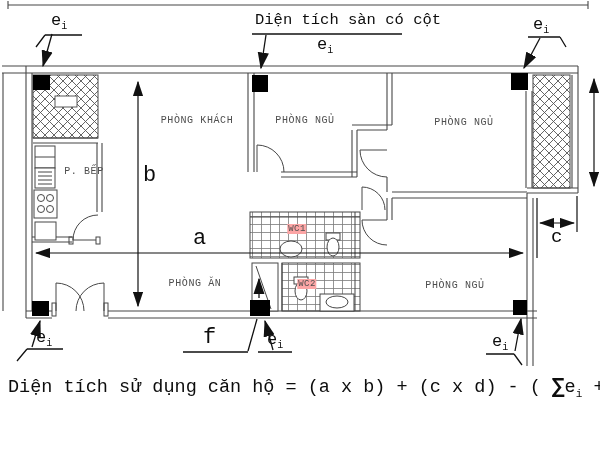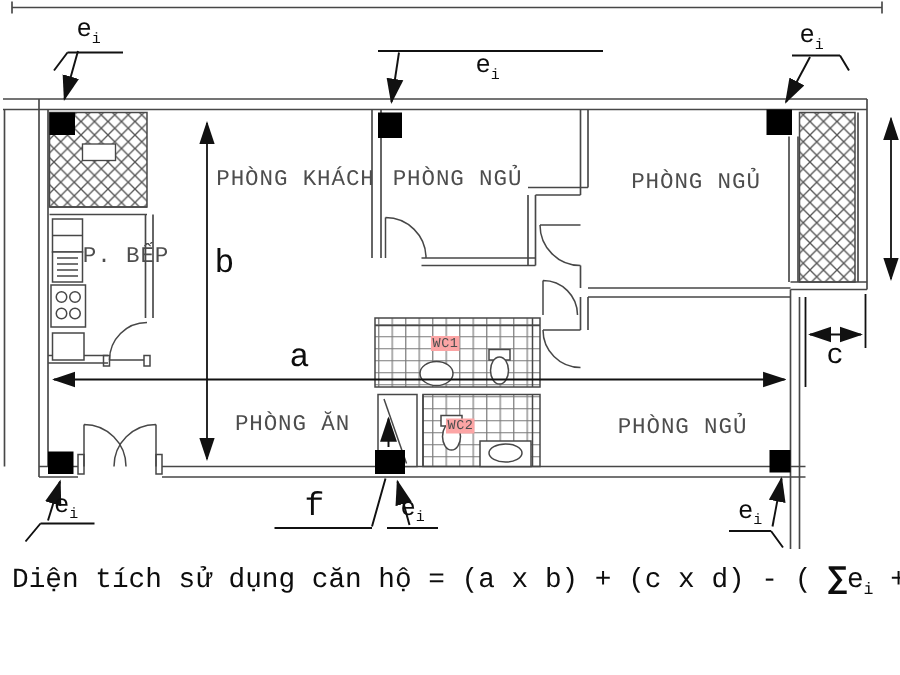--- a/index.html
+++ b/index.html
@@ -4,21 +4,21 @@
 <style>
   html,body{margin:0;padding:0;background:#fff;}
   #stage{
     position:relative;width:600px;height:450px;background:#ffffff;overflow:hidden;
     font-family:"Liberation Sans","DejaVu Sans",sans-serif;color:#111;
   }
   #plan-svg{position:absolute;left:0;top:0;}
   .abs{position:absolute;white-space:nowrap;font-family:Liberation Mono, monospace;}
   .rlabel{
     transform:translate(-50%,-50%);
-    font-size:15px;letter-spacing:.6px;color:#4d4d4d;
+    font-size:10px;letter-spacing:.6px;color:#4d4d4d;
   }
   .wclabel{
     transform:translate(-50%,-50%);
     font-size:9px;letter-spacing:.4px;color:#4d4d4d;background:#fca5a5;padding:0 1px;
   }
   .ei{font-size:17px;color:#0d0d0d;}
   .ei sub{font-size:10px;}
   .dim{font-size:22px;color:#0d0d0d;}
   .dim.small{font-size:19px;}
   .note{font-size:15.5px;color:#0d0d0d;}
@@ -191,16 +191,17 @@
   <div class="abs dim small" style="left:551px;top:226px">c</div>
   <div class="abs dim" style="left:203px;top:325px">f</div>
 
   <div class="abs ei" style="left:51px;top:11px"><span>e</span><sub>i</sub></div>
   <div class="abs ei" style="left:317px;top:35px"><span>e</span><sub>i</sub></div>
   <div class="abs ei" style="left:533px;top:15px"><span>e</span><sub>i</sub></div>
   <div class="abs ei" style="left:36px;top:328px"><span>e</span><sub>i</sub></div>
   <div class="abs ei" style="left:267px;top:330px"><span>e</span><sub>i</sub></div>
   <div class="abs ei" style="left:492px;top:332px"><span>e</span><sub>i</sub></div>
 
+  <div class="abs note" style="left:255px;top:11px">Diện tích sàn có cột</div>
 
   <div class="abs formula-line" style="left:8px;top:375px"><span>Diện tích sử dụng căn hộ = (a x b) + (c x d) - ( </span><span class="sigma">∑</span><span>e</span><sub>i</sub><span> + f )</span></div>
 
 </div>
 
 </body></html>

